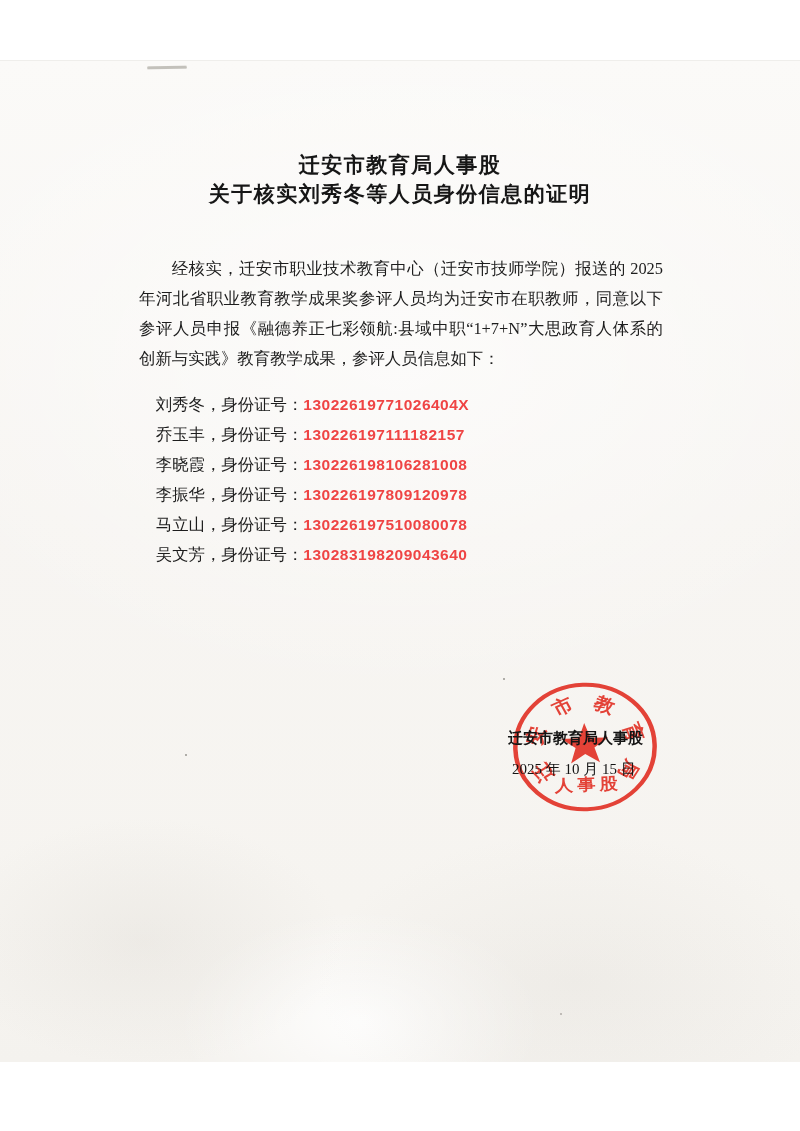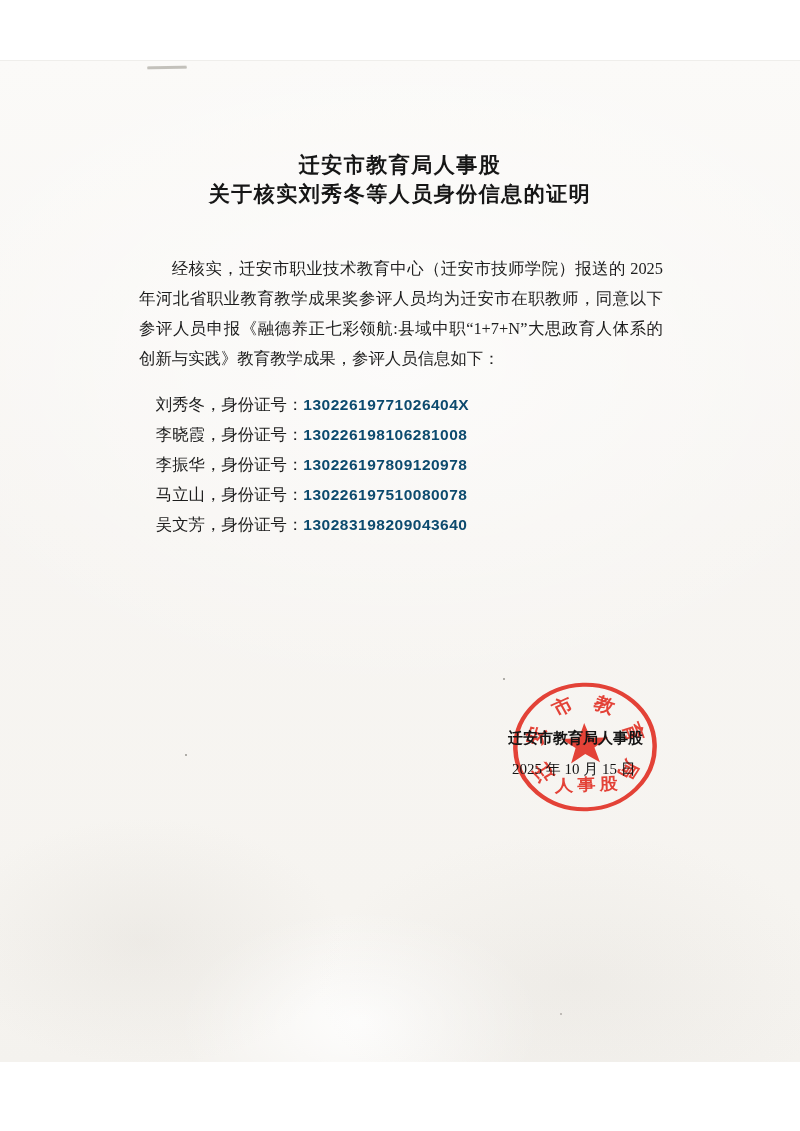--- a/index.html
+++ b/index.html
@@ -40,21 +40,21 @@
 
   .body-block{
     position:absolute; left:123px; top:238px; width:556px;
     font-size:16.4px; line-height:30px; color:#1d1d1d;
   }
   .body-block p{ margin:16px; text-indent:2em; text-align:justify; }
   .org-line{ text-indent:2em; }
   .row{ text-indent:2em; white-space:nowrap; }
   .num{
     font-family:"Liberation Sans", sans-serif; font-size:15.5px;
-    font-weight:bold; letter-spacing:0.5px; color:#0c4a6e;
+    font-weight:bold; letter-spacing:0.5px; color:#ef4444;
   }
 
   .stamp{
     position:absolute; left:510px; top:680px; width:150px; height:134px;
     transform:rotate(-2deg); opacity:0.93; z-index:1;
   }
   .seal-char{
     font-family:"Liberation Sans", sans-serif; font-size:19px; font-weight:bold;
     fill:var(--seal-color);
   }
@@ -78,20 +78,21 @@
 <div class="speck s2"></div>
 <div class="speck s3"></div>
 
 <div class="title t1">迁安市教育局人事股</div>
 <div class="title t2">关于核实刘秀冬等人员身份信息的证明</div>
 
 <div class="body-block">
   <p>经核实，迁安市职业技术教育中心（迁安市技师学院）报送的 2025 年河北省职业教育教学成果奖参评人员均为迁安市在职教师，同意以下参评人员申报《融德养正七彩领航:县域中职“1+7+N”大思政育人体系的创新与实践》教育教学成果，参评人员信息如下：</p>
   <div>
     <div class="row"><span>刘秀冬</span><span>，身份证号：</span><span class="num">13022619771026404X</span></div>
+  <div class="row"><span>乔玉丰</span><span>，身份证号：</span><span class="num">130226197111182157</span></div>
       <div class="row"><span>李晓霞</span><span>，身份证号：</span><span class="num">130226198106281008</span></div>
       <div class="row"><span>李振华</span><span>，身份证号：</span><span class="num">130226197809120978</span></div>
       <div class="row"><span>马立山</span><span>，身份证号：</span><span class="num">130226197510080078</span></div>
       <div class="row"><span>吴文芳</span><span>，身份证号：</span><span class="num">130283198209043640</span></div>
     </div>
 </div>
 
 <svg class="stamp" viewBox="0 0 140 140" preserveAspectRatio="none" xmlns="http://www.w3.org/2000/svg">
   <circle cx="70" cy="70" r="65" fill="none" stroke="#e2352a" stroke-width="4.2"></circle>
   <polygon points="70,45 75.4,60.6 91.9,60.9 78.8,70.8 83.5,86.6 70,77.2 56.5,86.6 61.2,70.8 48.1,60.9 64.6,60.6" fill="#e2352a"></polygon>

